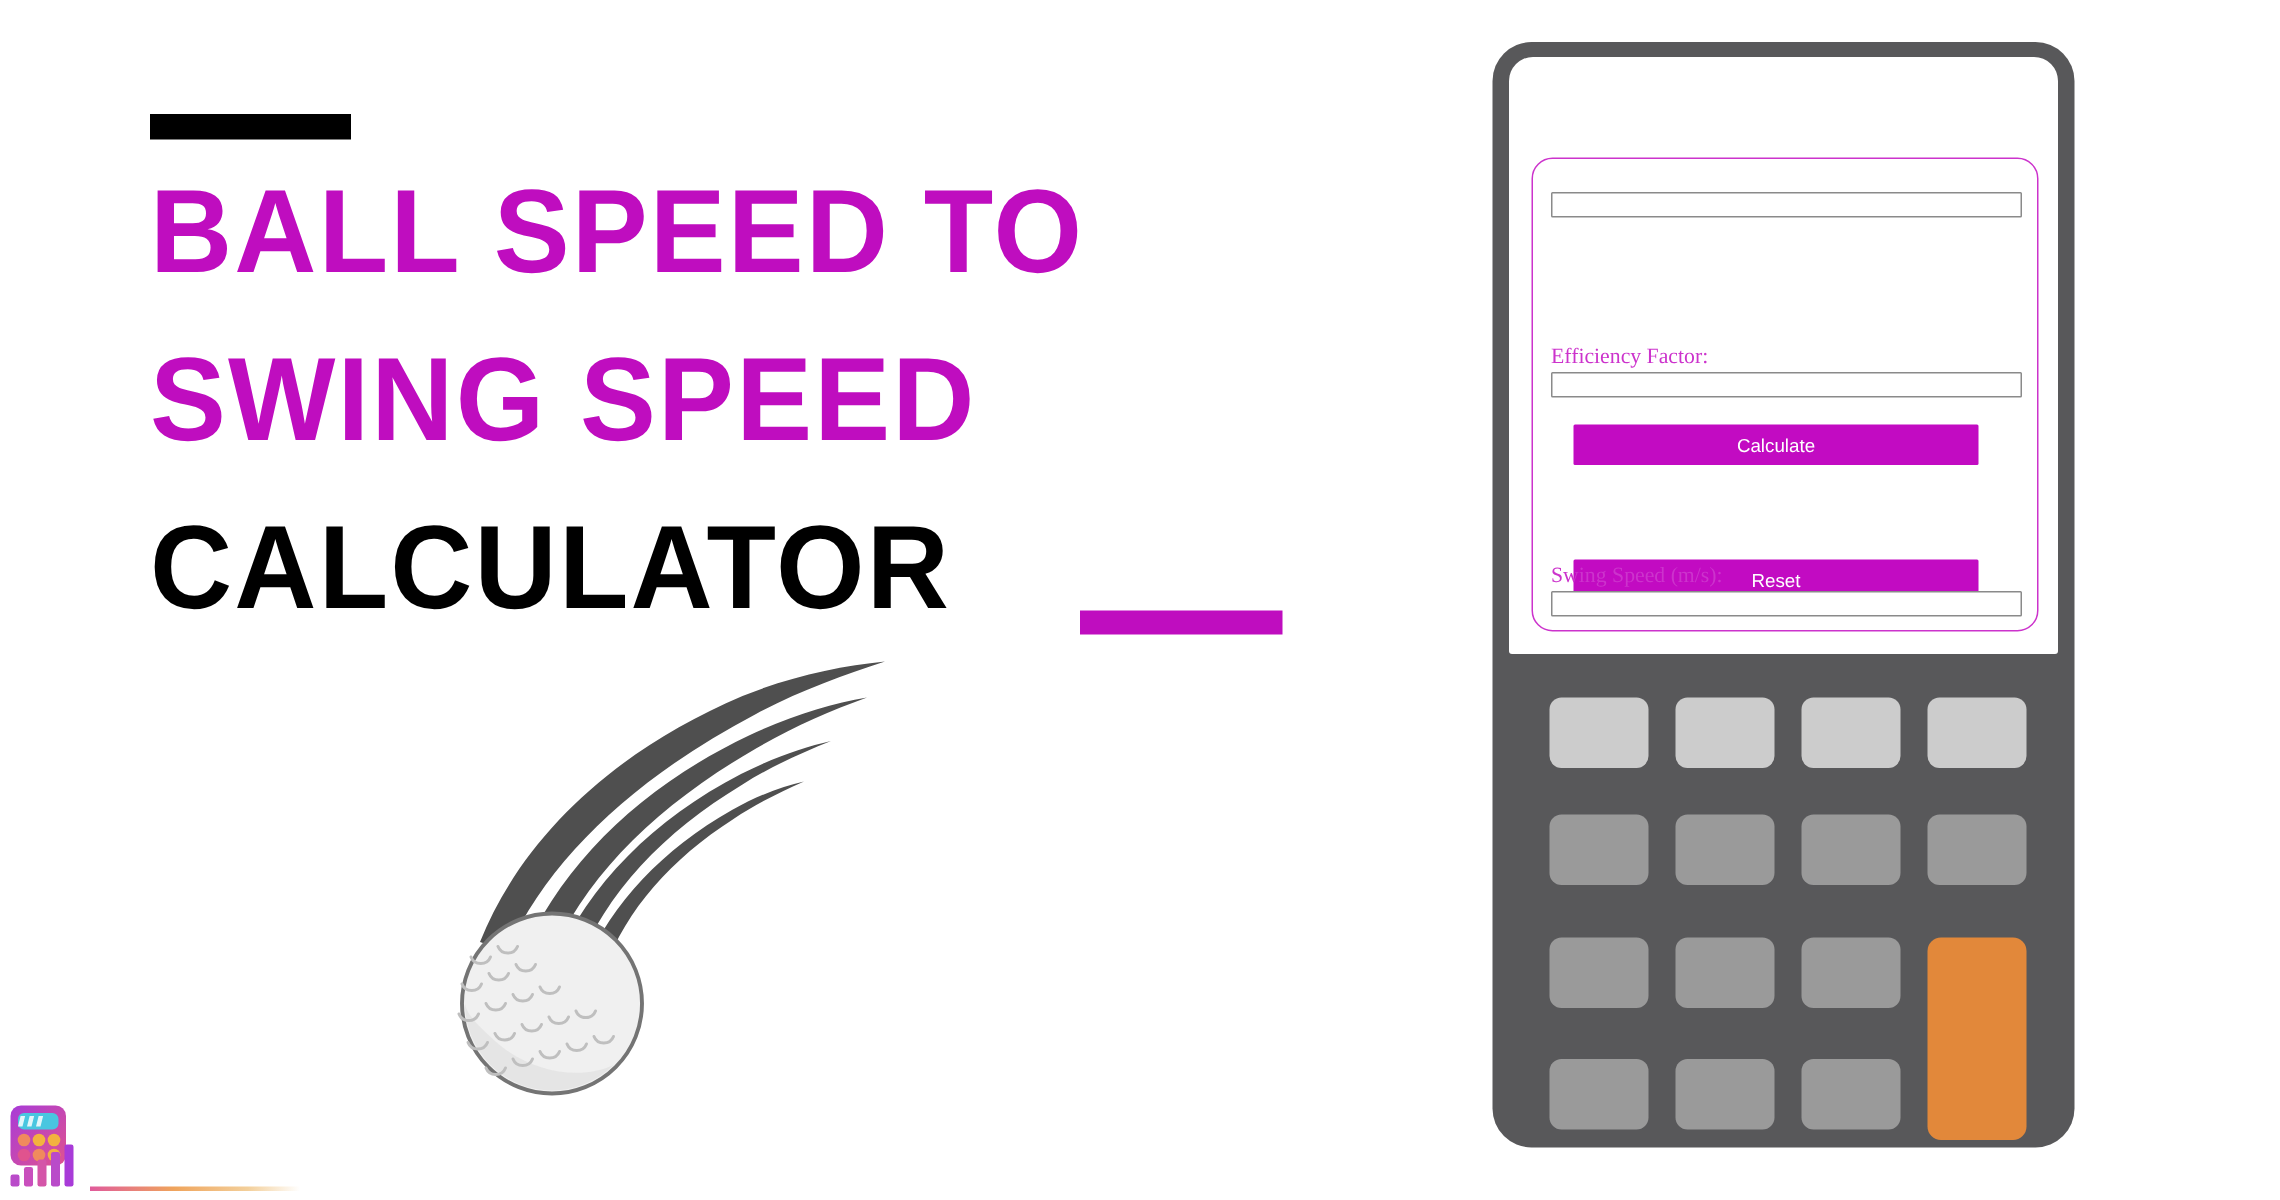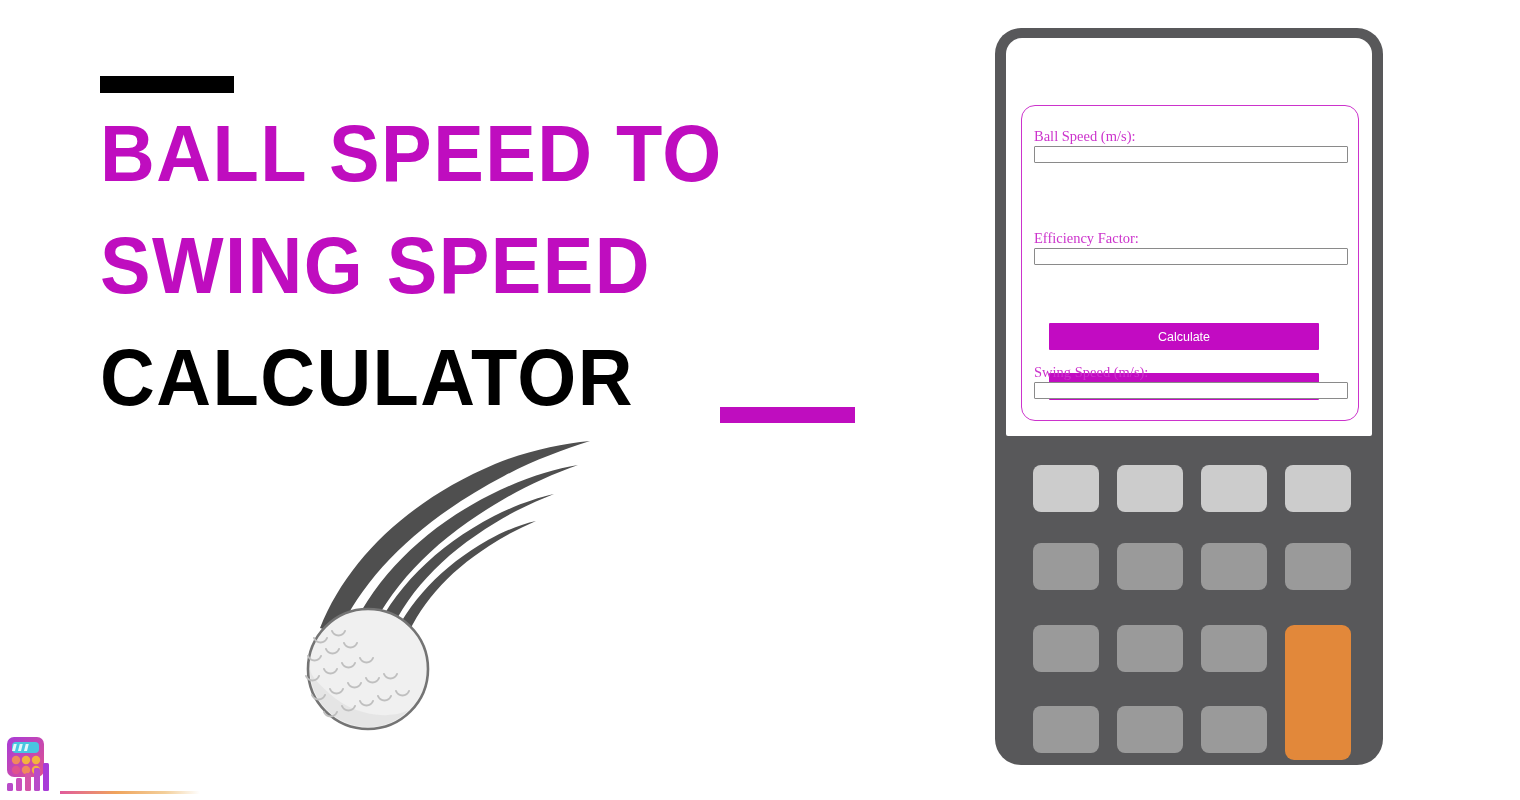--- a/index.html
+++ b/index.html
@@ -153,37 +153,37 @@
     background: #ffffff;
     font-family: "Liberation Sans", sans-serif;
     font-size: 11px;
     padding: 0 3px;
     outline: none;
     color: #222;
   }
   #group-ball-speed { top: 22px; }
   #group-cor        { top: 73px; }
   #group-efficiency { top: 124px; }
-  #group-result     { top: 258px; }
+  #group-result     { top: 270px; }
 
   .calc-action-btn {
     position: absolute;
     left: 27px;
     width: 270px;
     height: 27px;
     background: #C20BC2;
     border: none;
     border-radius: 1px;
     color: #ffffff;
     font-family: "Liberation Sans", sans-serif;
     font-size: 12.5px;
     cursor: pointer;
     padding: 0;
   }
-  #btn-calculate { top: 177px; margin-top: 40px; }
+  #btn-calculate { top: 177px; }
   #btn-reset     { top: 219px; margin-top: 48px; }
 
   
   #calculator-keypad {
     position: absolute;
     left: 11px; top: 419px;
     width: 366px; height: 300px;
   }
   .key {
     position: absolute;
@@ -295,21 +295,20 @@
 
 </div>
 
 <div id="calculator-device">
 
   <div id="calculator-screen">
 
     <div id="calc-form-panel">
 
       <div class="field-group" id="group-ball-speed">
-        <label class="field-label">Ball Speed (m/s):</label>
         <input class="field-input" type="text" placeholder="" style="">
       </div>
 
 
       <div class="field-group" id="group-efficiency">
         <label class="field-label">Efficiency Factor:</label>
         <input class="field-input" type="text" placeholder="" style="">
       </div>
 
       <button class="calc-action-btn" id="btn-calculate">Calculate</button>

